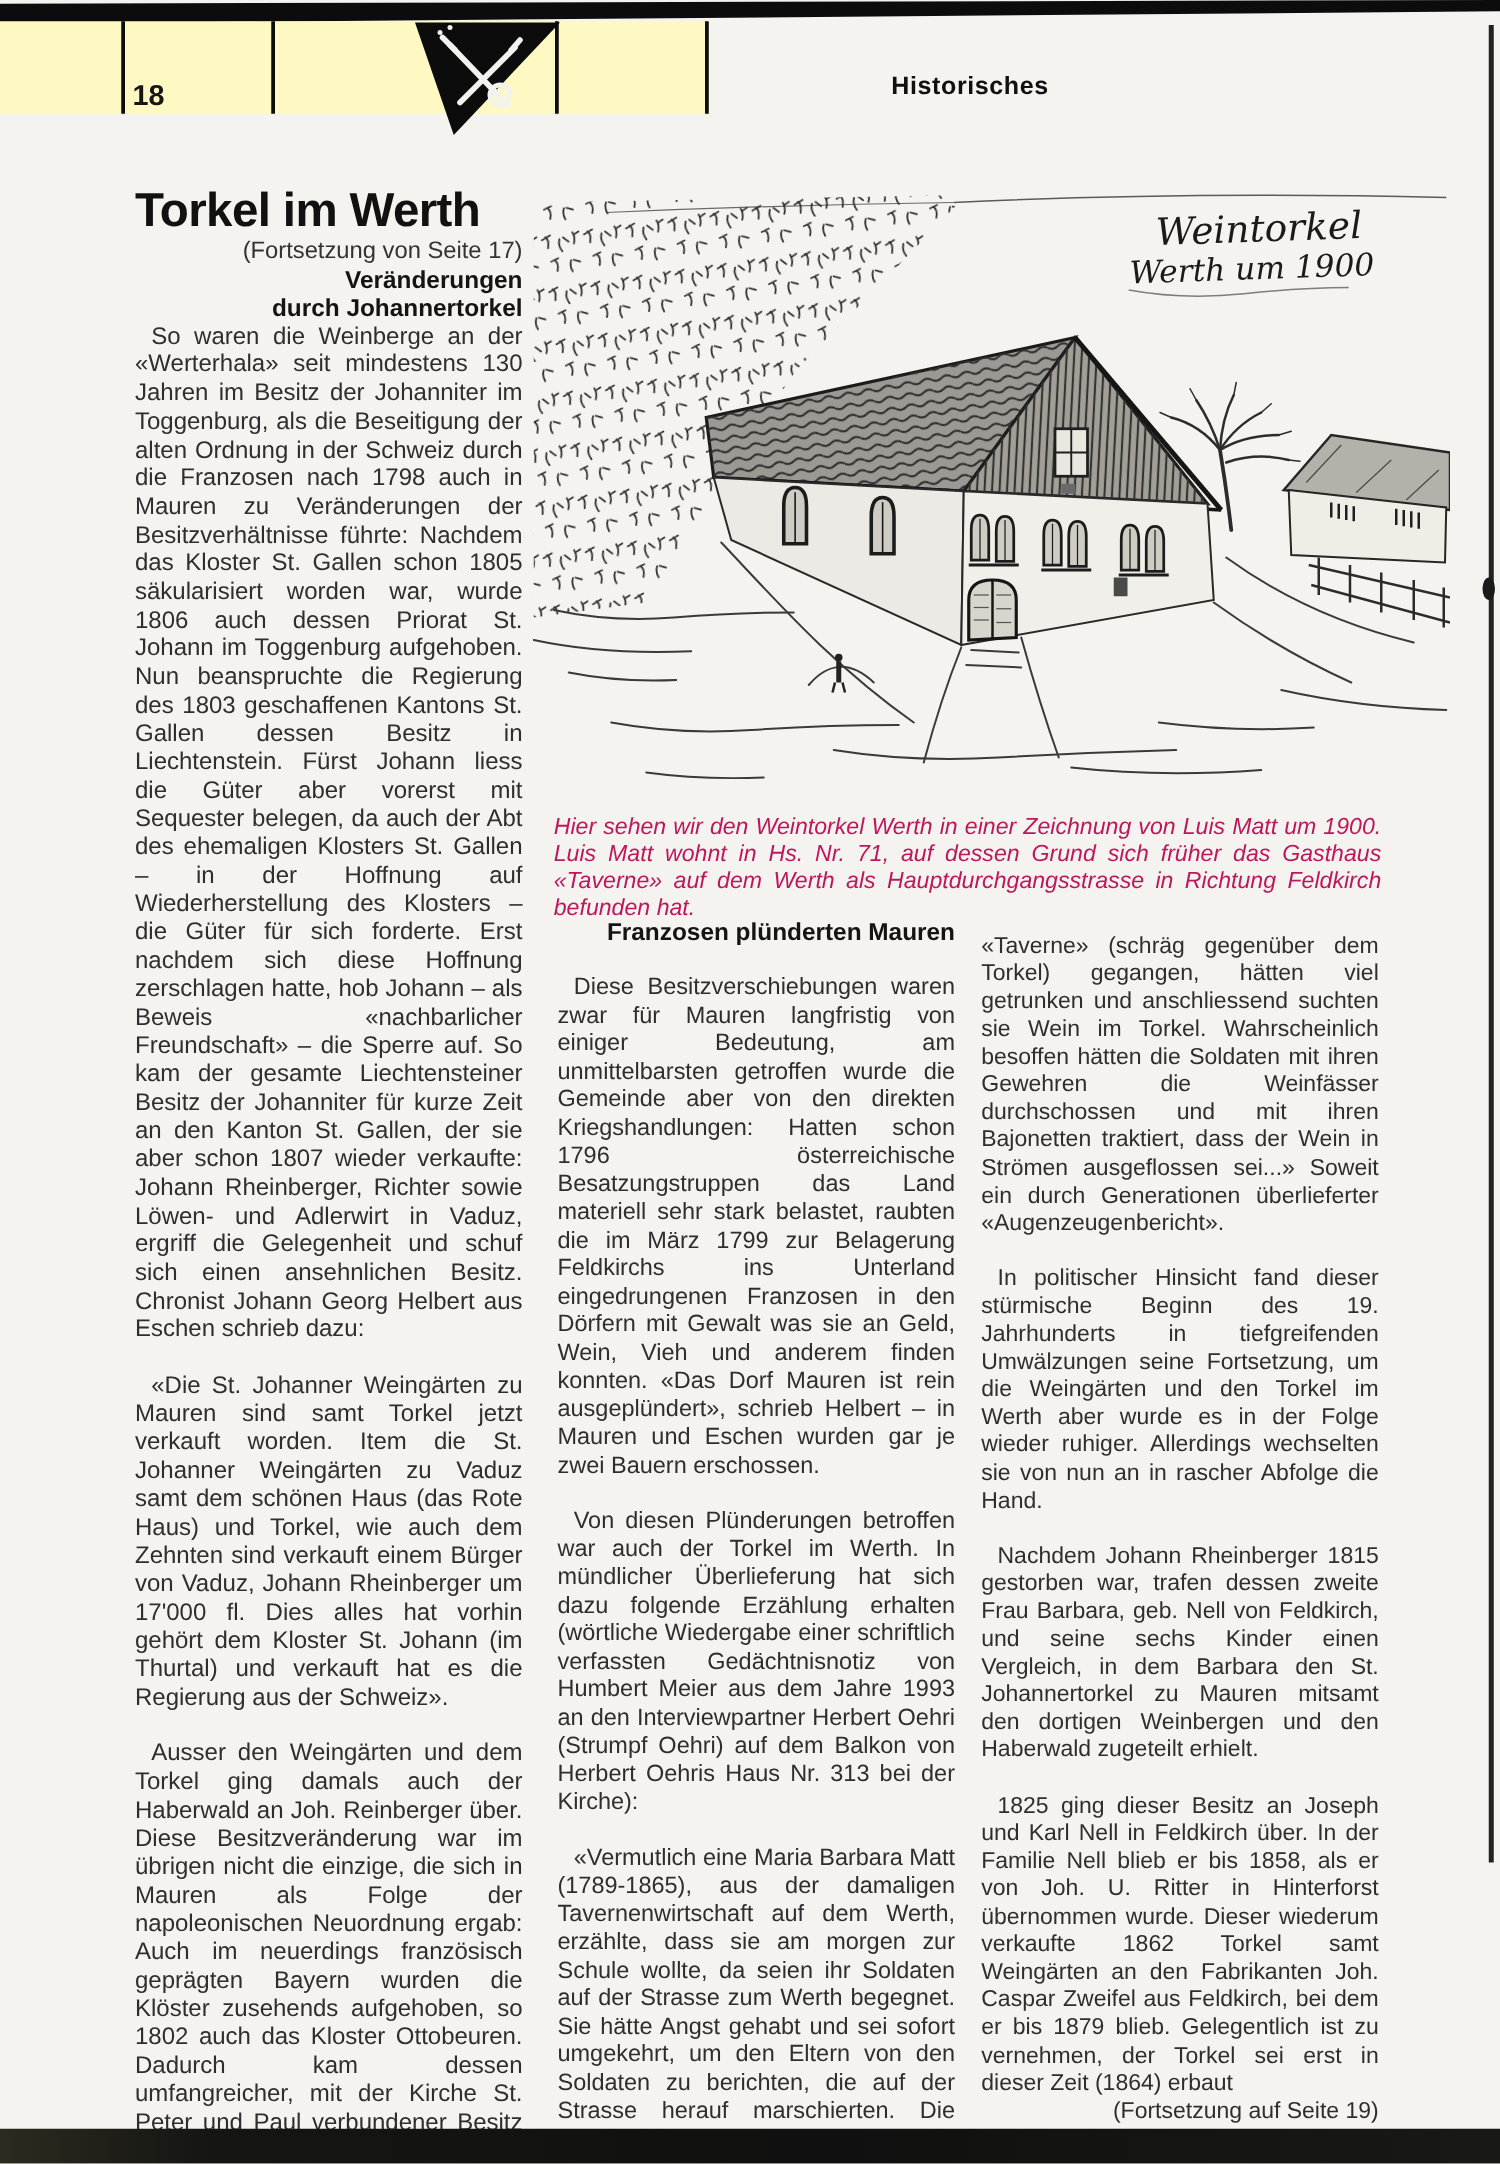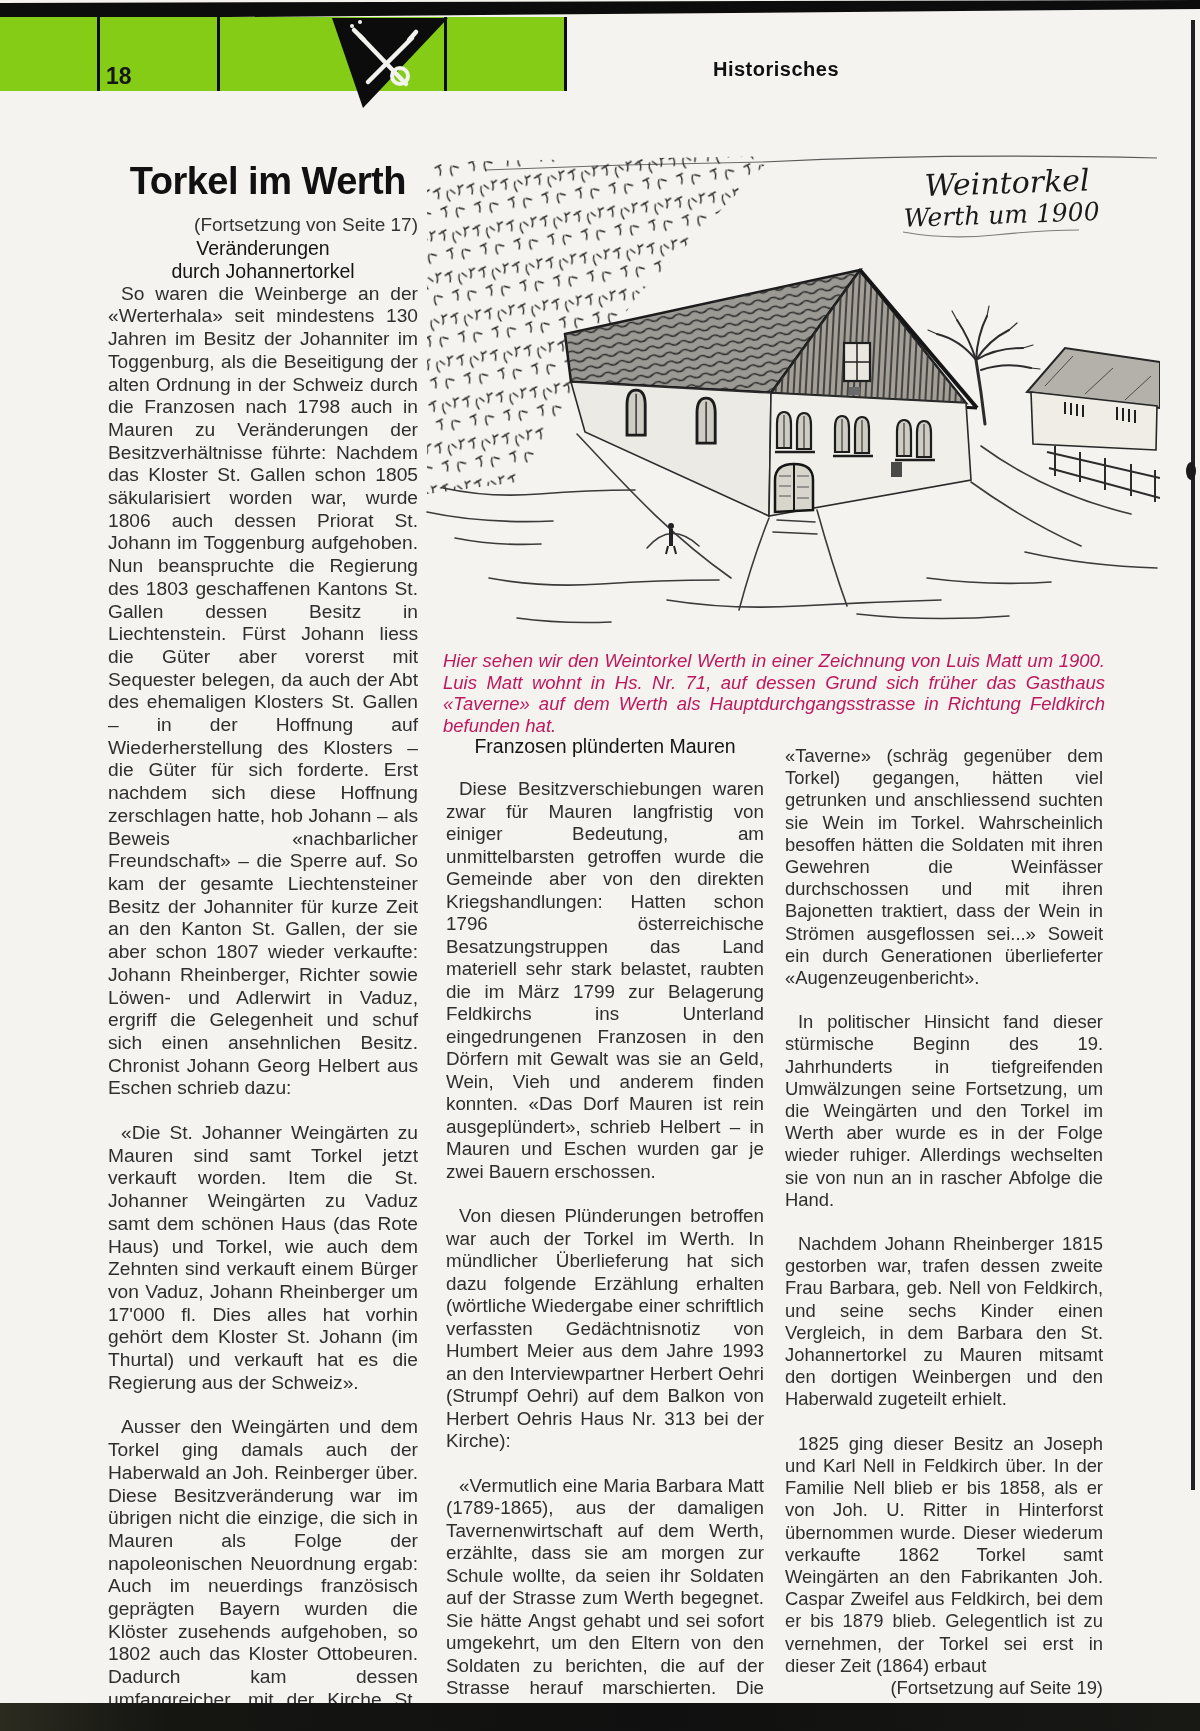--- a/index.html
+++ b/index.html
@@ -1,35 +1,35 @@
 <!DOCTYPE html>
 <html lang="de"><head>
 <meta charset="utf-8">
 <style>
   html,body{margin:0;padding:0;background:#e8e8e6;}
   .page{position:relative;width:1200px;height:1731px;background:#f4f3ef;overflow:hidden;
         font-family:"Liberation Sans",sans-serif;color:#2e2e2e;}
   
   .topbar-svg{position:absolute;left:0;top:0;width:1200px;height:20px;}
-  .header-band{position:absolute;left:0;top:17px;width:567px;height:74px;background:#84cc16;text-align:right;}
+  .header-band{position:absolute;left:0;top:17px;width:567px;height:74px;background:#fef9c3;text-align:right;}
   .vline{position:absolute;top:0;width:3px;height:74px;background:#0d0d0d;}
   .pagenum{position:absolute;left:106px;top:46px;font-size:23px;font-weight:bold;color:#161616;}
   .header-icon{position:absolute;left:330px;top:-13px;width:120px;height:104px;}
   .section-title{position:absolute;left:713px;top:58px;font-size:20px;font-weight:bold;color:#101010;letter-spacing:.5px;}
   
   .col{position:absolute;text-align:justify;hyphens:auto;-webkit-hyphens:auto;overflow-wrap:break-word;}
   .col1{left:108px;top:148px;width:310px;font-size:19.2px;line-height:22.7px;}
   .col2{left:446px;top:735px;width:318px;font-size:18.8px;line-height:22.5px;}
   .col3{left:785px;top:745px;width:318px;font-size:18.4px;line-height:22.2px;}
   .col p{margin:0;}
   .col p.gap{margin-top:22px;}
   .ind{text-indent:13px;}
-  h1.title{margin:12px;font-size:38px;line-height:42px;color:#111;letter-spacing:-.5px;text-align:right;}
+  h1.title{margin:0;font-size:38px;line-height:42px;color:#111;letter-spacing:-.5px;text-align:left;}
   .subtitle{margin:16px 0 0;font-size:19px;text-align:right;color:#333;}
-  .subhead{margin:24px 0 0;font-size:19.5px;line-height:23px;font-weight:normal;color:#141414;text-align:center;}
+  .subhead{margin:24px 0 0;font-size:19.5px;line-height:23px;font-weight:bold;color:#141414;text-align:right;}
   .subhead2{margin:16px 0 0;}
   .body-start{margin-top:15px;}
   .continuation{display:block;text-align:right;}
   
   .figure-svg{position:absolute;left:425px;top:146px;width:735px;height:482px;}
   .caption{position:absolute;left:443px;top:650px;width:662px;font-size:18.5px;line-height:21.6px;
            font-style:italic;color:#be185d;text-align:justify;}
   
   .bottom-strip{position:absolute;left:0;top:1703px;width:1200px;height:28px;
     background:linear-gradient(90deg,#2b2b20 0%,#151512 14%,#101010 55%,#181815 100%);}

